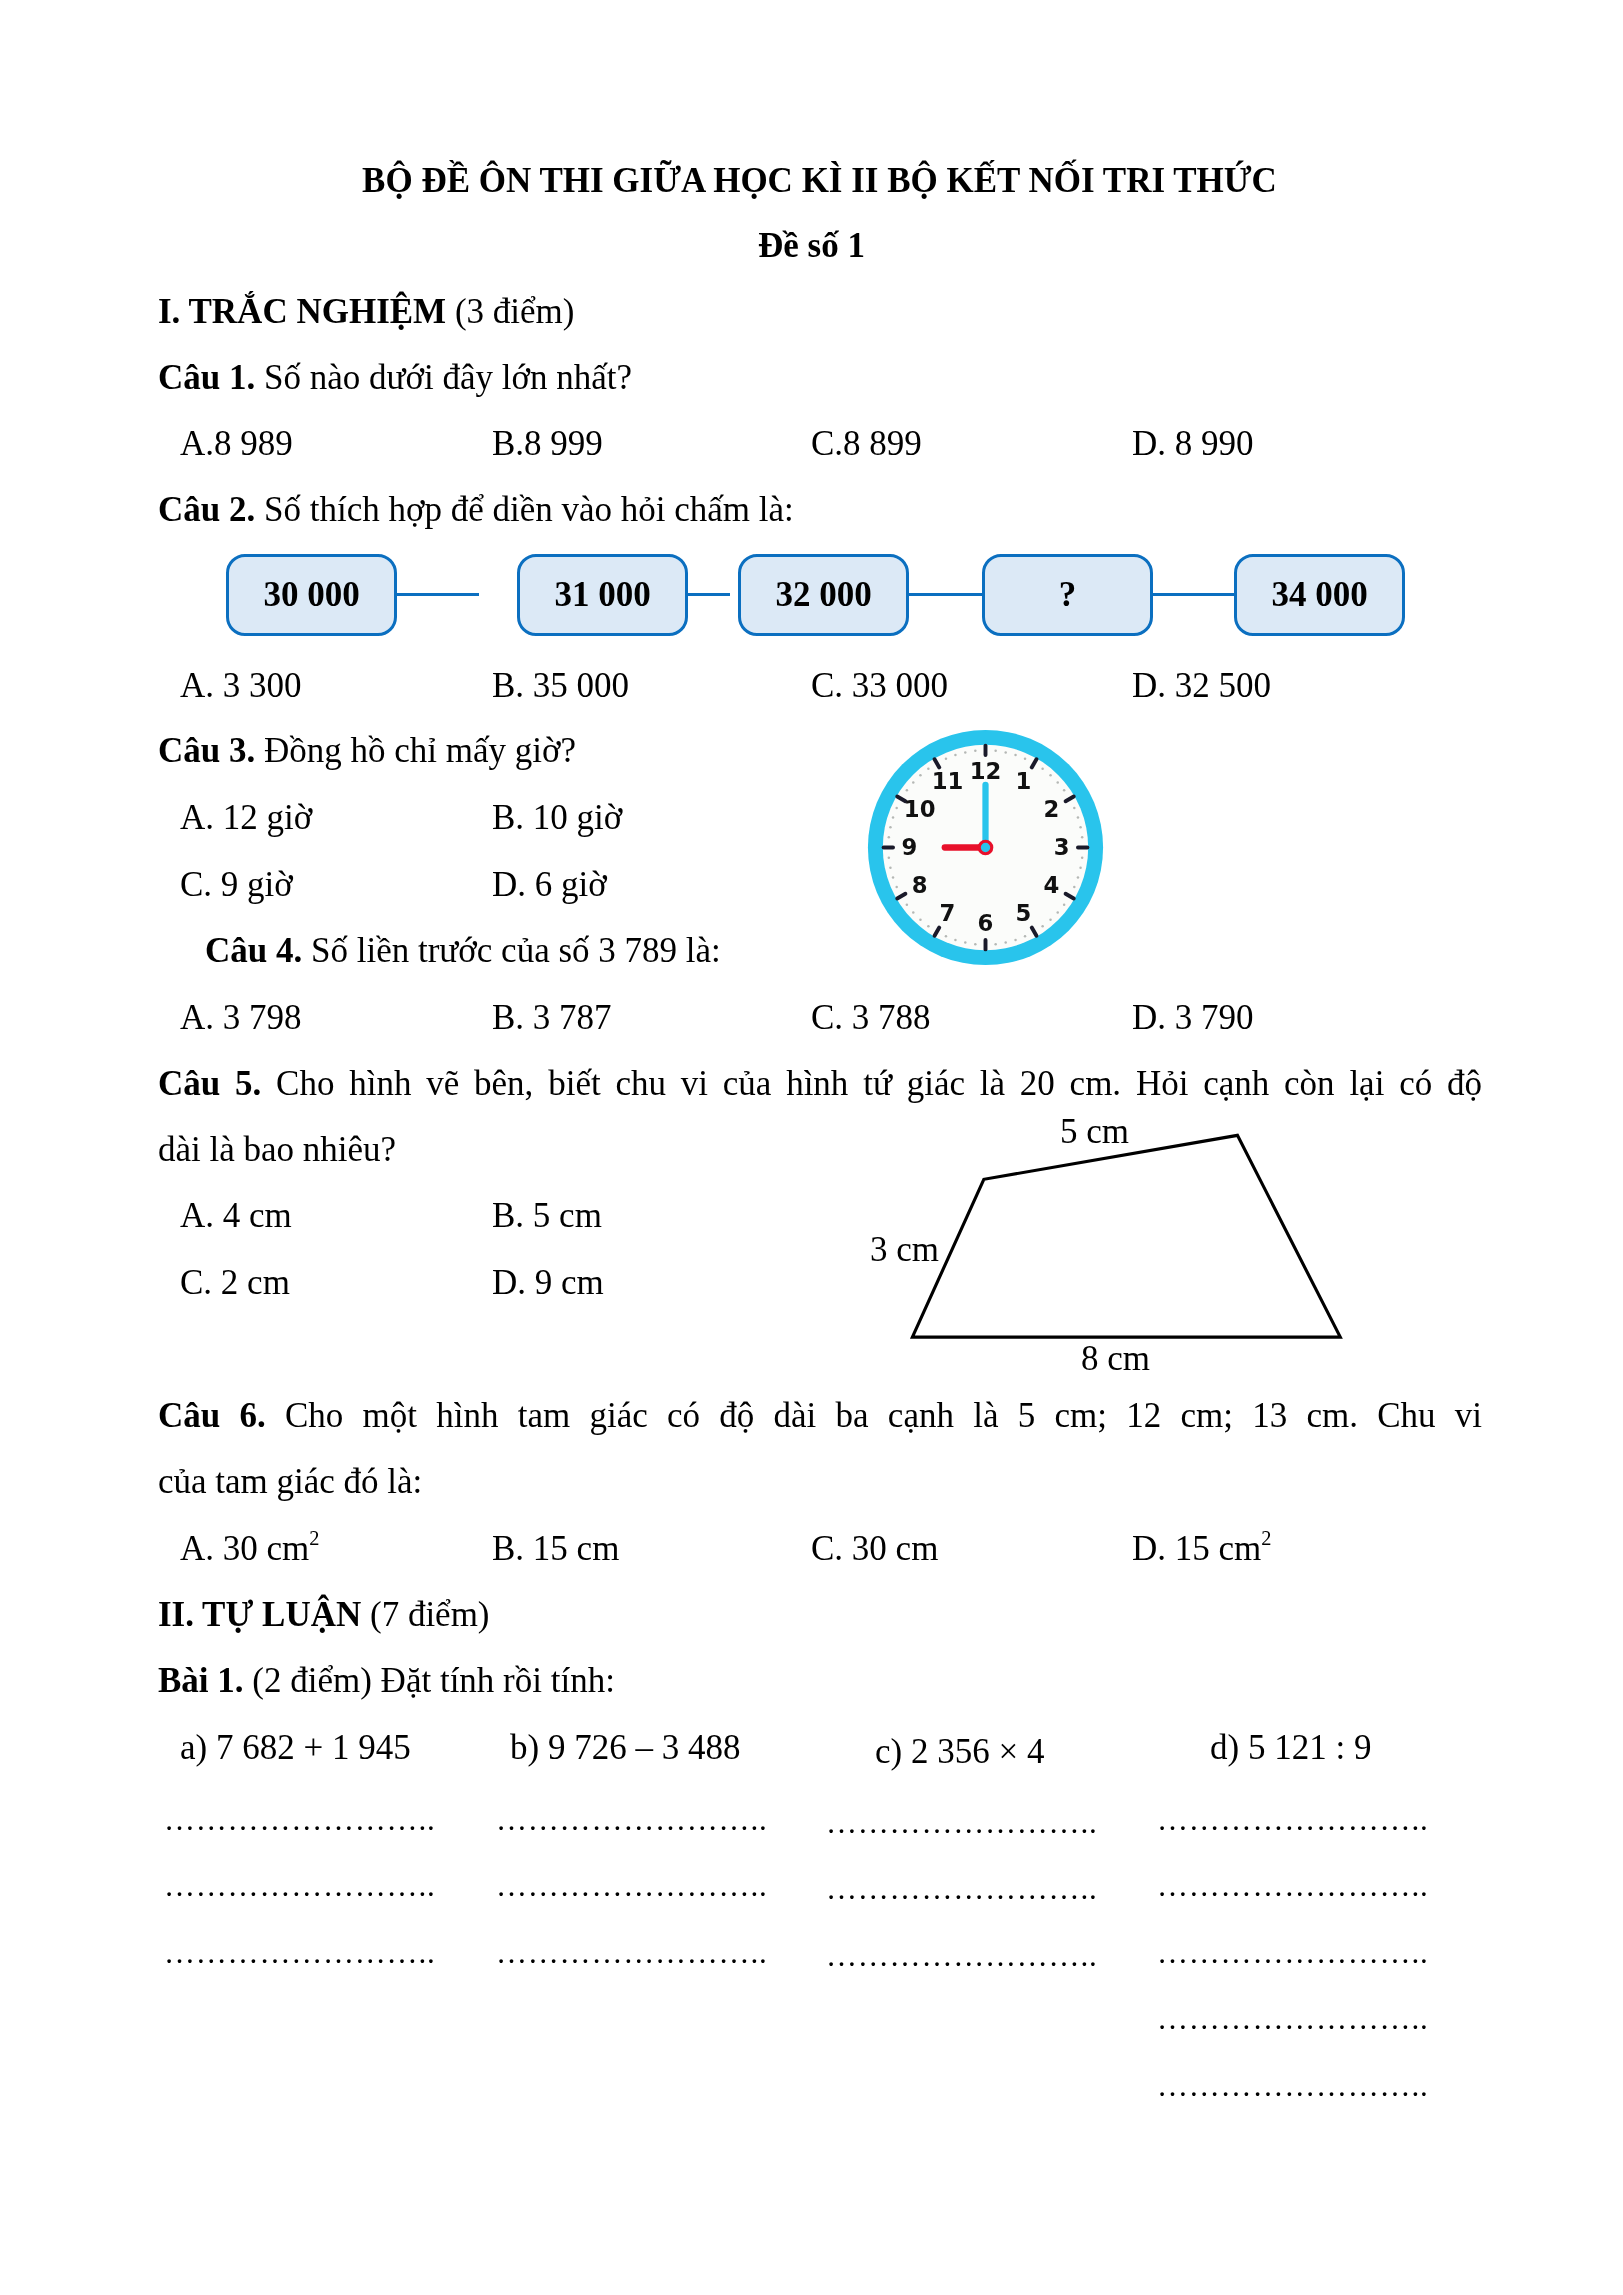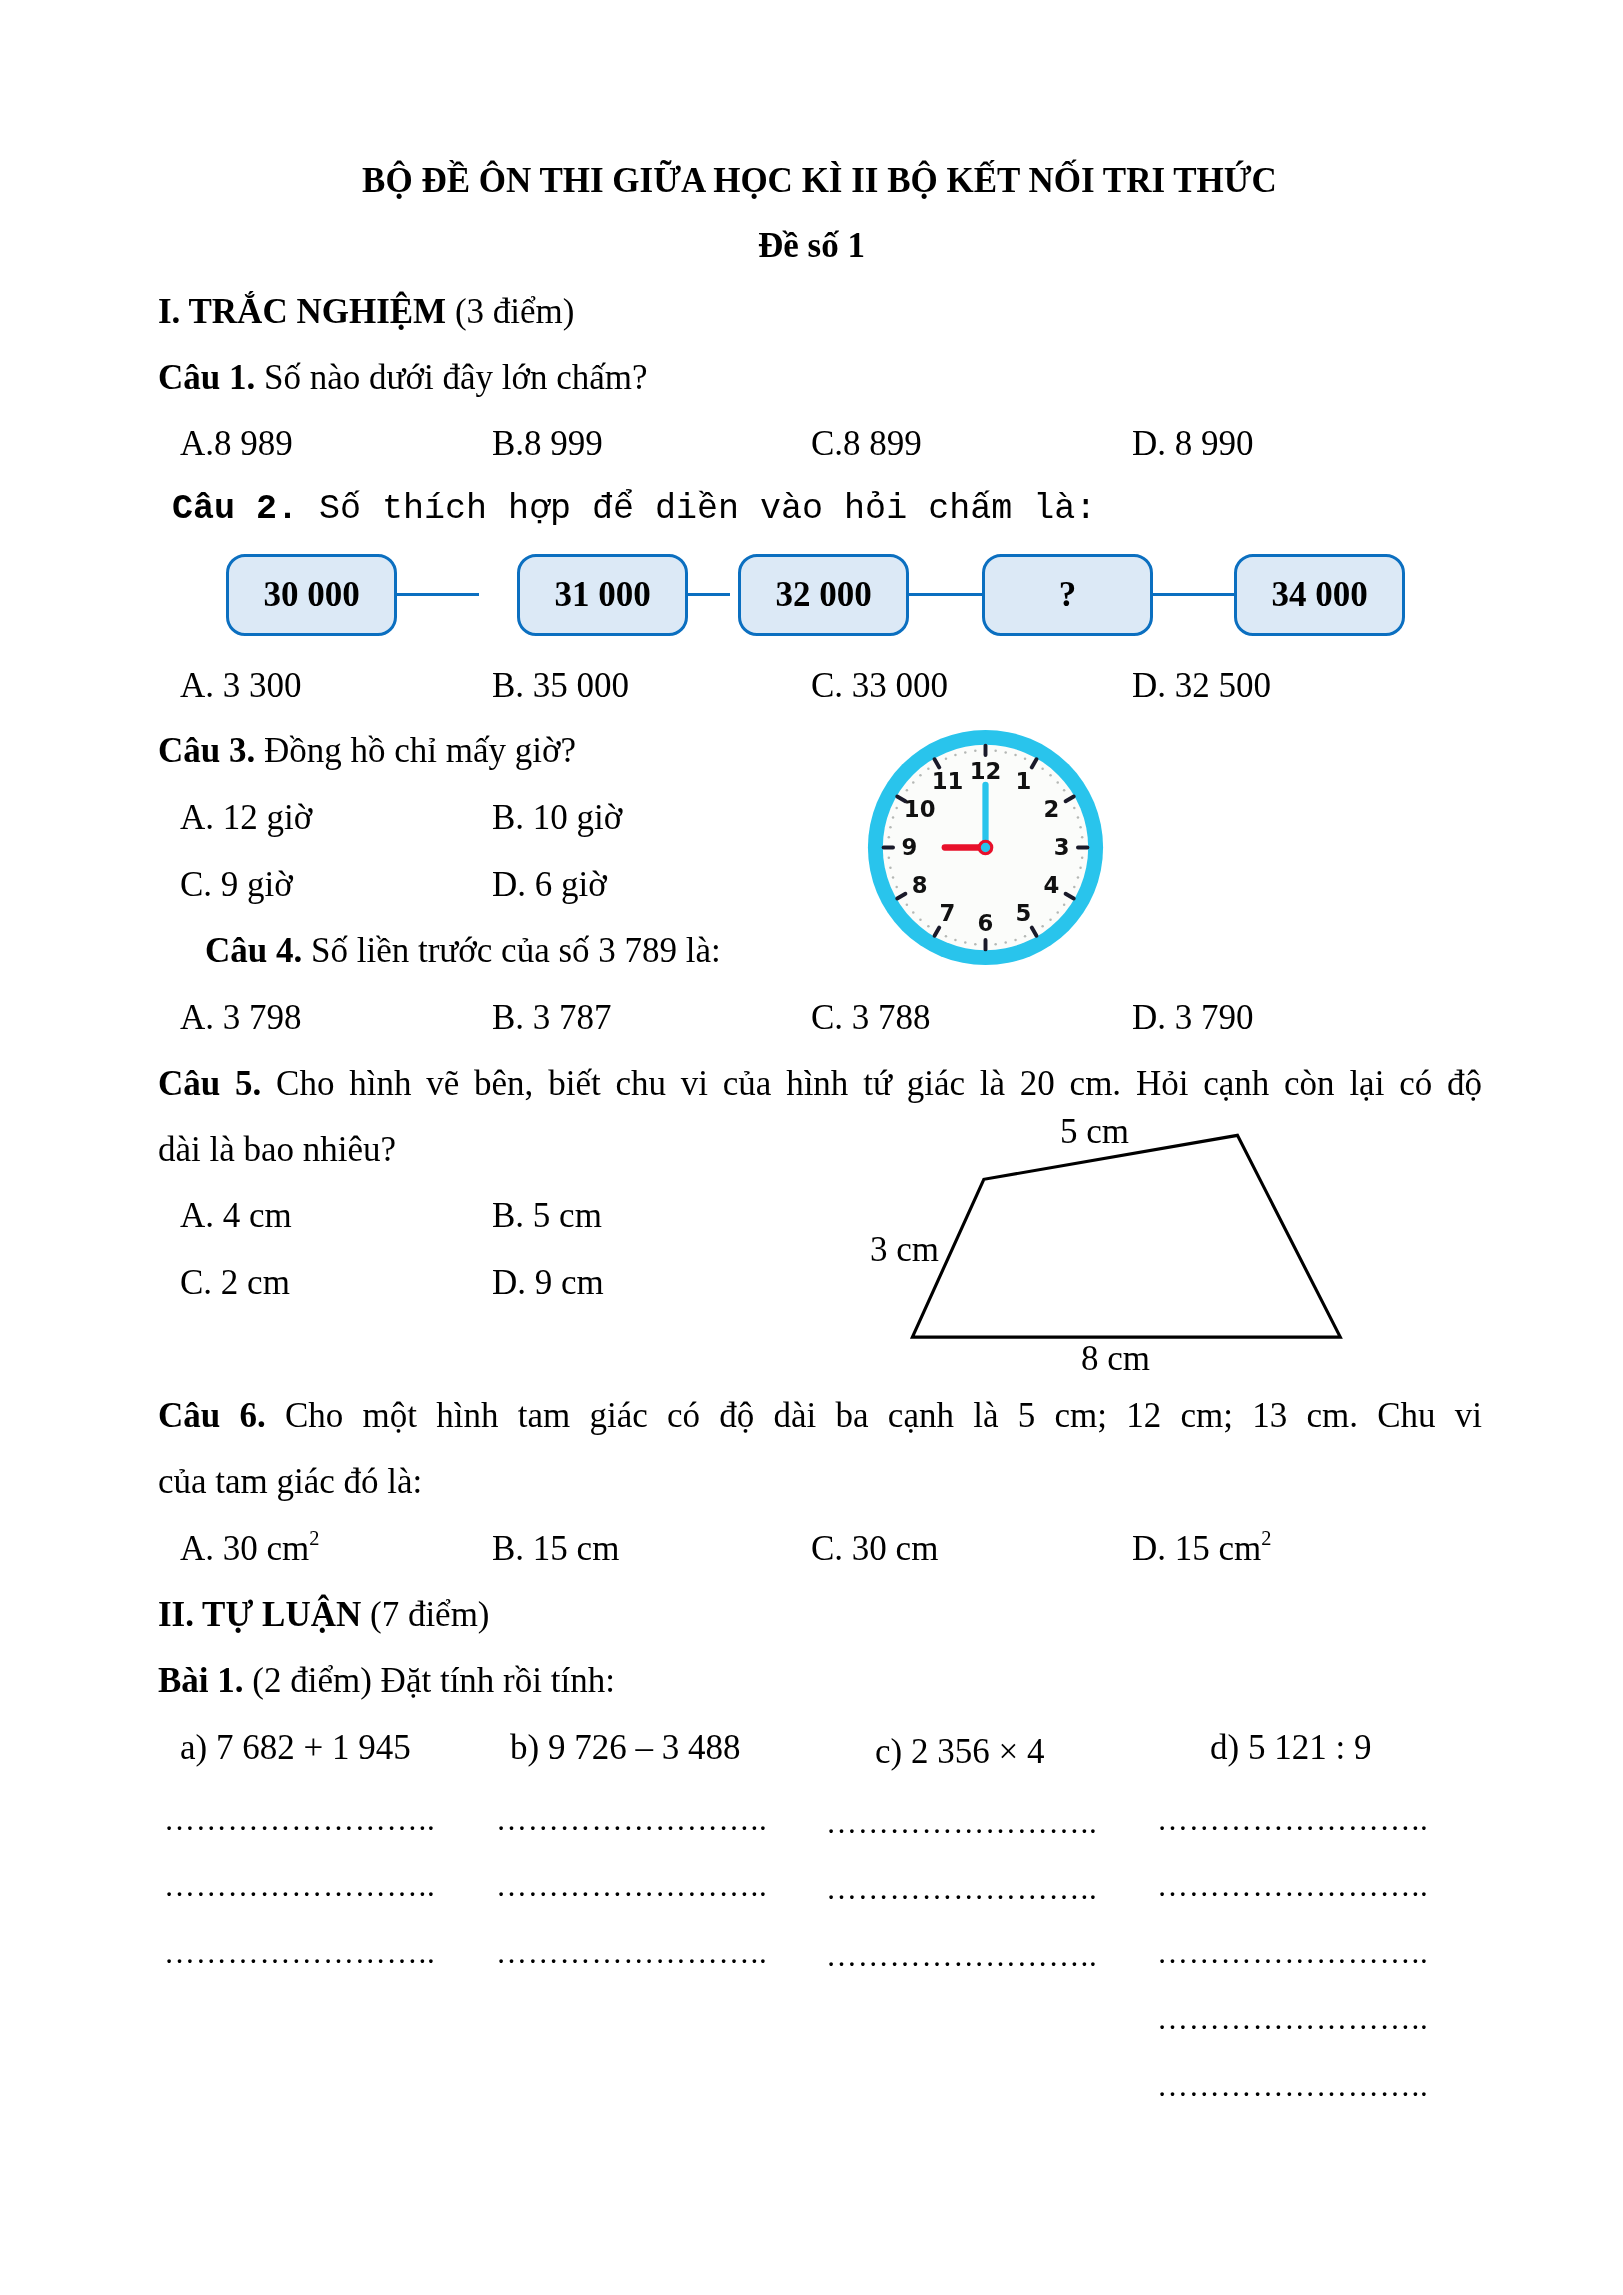--- a/index.html
+++ b/index.html
@@ -21,28 +21,28 @@
 <body>
 
 <div class="t b c" style="top:163px;padding-left:8px;">BỘ ĐỀ ÔN THI GIỮA HỌC KÌ II BỘ KẾT NỐI TRI THỨC</div>
 <div class="t b c" style="top:228px;">Đề số 1</div>
 
 <div class="t" style="left:158px; top:294px;">
   <span class="b">I. TRẮC NGHIỆM</span><span> (3 điểm)</span>
 </div>
 
 <div class="t" style="left:158px; top:360px;">
-  <span class="b">Câu 1.</span><span> Số nào dưới đây lớn chấm?</span>
+  <span class="b">Câu 1.</span><span> Số nào dưới đây lớn nhất?</span>
 </div>
 <div class="t" style="left:180px; top:426px;">A.8 989</div>
 <div class="t" style="left:492px; top:426px;">B.8 999</div>
 <div class="t" style="left:811px; top:426px;">C.8 899</div>
 <div class="t" style="left:1132px; top:426px;">D. 8 990</div>
 
-<div class="t" style="left:172px; top:492px;font-family:Liberation Mono, monospace;">
+<div class="t" style="left:158px; top:492px;">
   <span class="b">Câu 2.</span><span> Số thích hợp để diền vào hỏi chấm là:</span>
 </div>
 <div>
   <div class="conn" style="left:397px; width:82px;"></div>
   <div class="conn" style="left:648px; width:82px;"></div>
   <div class="conn" style="left:900px; width:83px;"></div>
   <div class="conn" style="left:1152px; width:83px;"></div>
   <div class="box" style="left:226px;">30 000</div>
   <div class="box" style="left:477px;margin-left:40px;">31 000</div>
   <div class="box" style="left:729px;margin-left:9px;">32 000</div>

